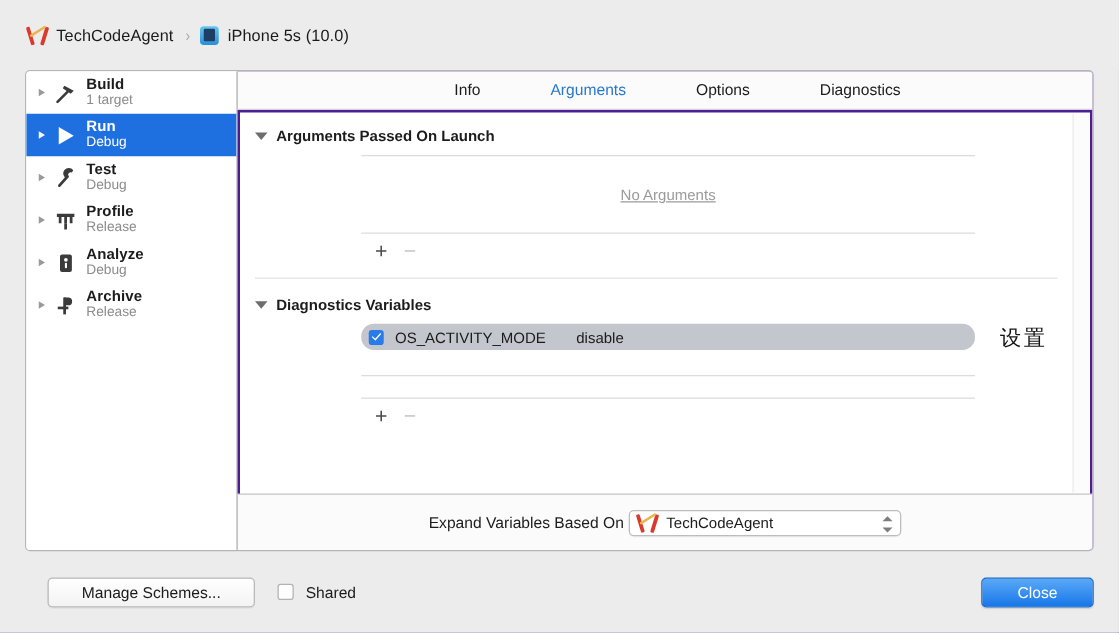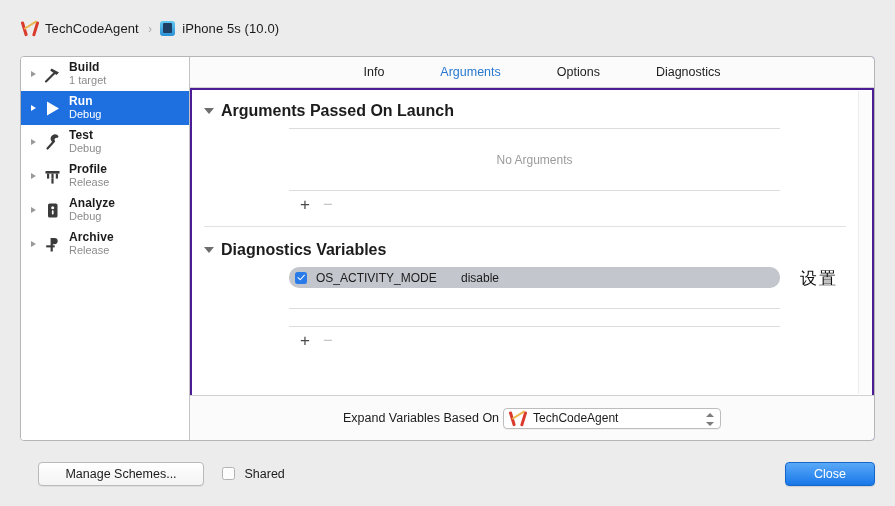--- a/index.html
+++ b/index.html
@@ -140,35 +140,36 @@
     background: #fff;
     overflow: hidden;
   }
   .inner {
     position: absolute; left: 0; right: 14px; top: 0; bottom: 0;
     padding: 12px 0 0 12px;
   }
 
   .section-head {
     display: flex; align-items: center;
-    font-size: 16px; font-weight: bold; color: #1c1c1c;
+    font-size: 12px; font-weight: bold; color: #1c1c1c;
     margin-bottom: 8px;
   }
   .tri {
     width: 0; height: 0; margin-right: 7px;
     border-left: 5px solid transparent;
     border-right: 5px solid transparent;
     border-top: 6px solid #6d6d6d;
   }
 
   .table-block { padding-left: 85px; padding-right: 78px; }
   .hrule { height: 1px; background: #dcdcdc; }
   .empty-msg {
     text-align: center; font-size: 12px; color: #9b9b9b;
     padding: 24px 0 23px 0;
+    text-decoration: underline;
   }
   .addrow {
     display: flex; align-items: center;
     gap: 13px; padding: 5px 0 0 11px;
     font-size: 17px; line-height: 1;
   }
   .plus { color: #4a4a4a; font-weight: 300; cursor: default; }
   .minus { color: #c6c6c6; font-weight: 300; }
 
   .section-divider {

